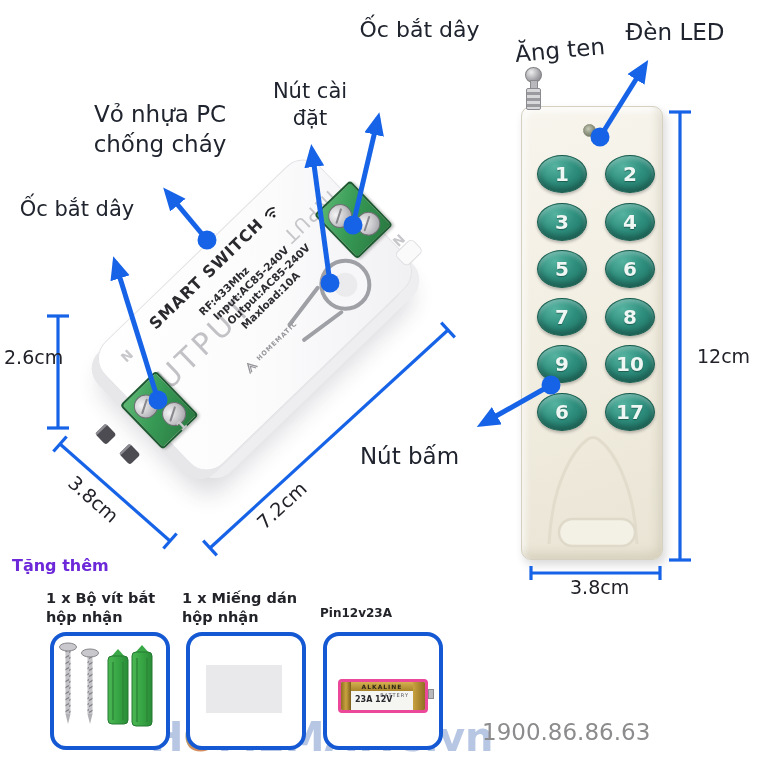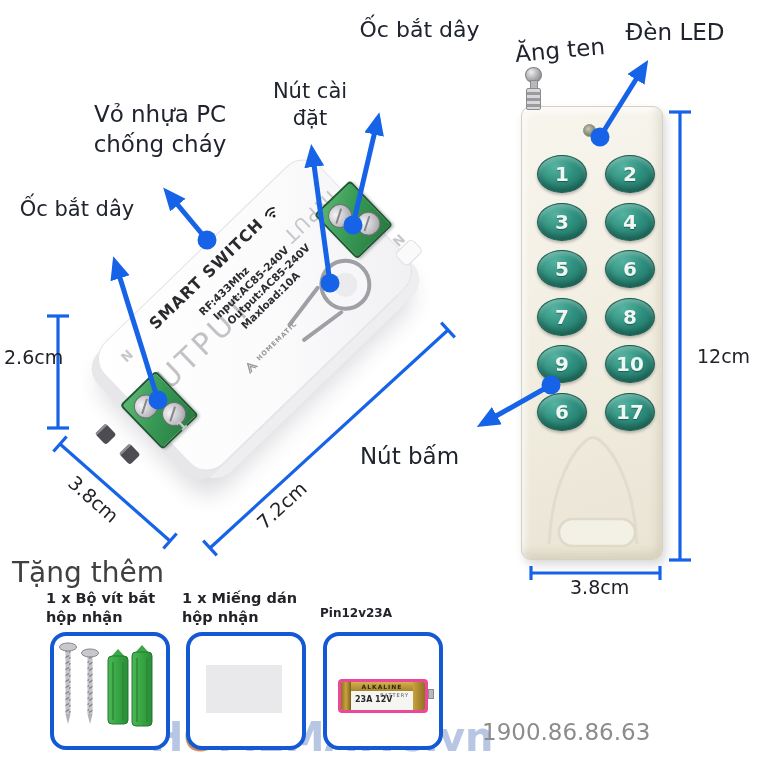--- a/index.html
+++ b/index.html
@@ -70,21 +70,21 @@
   .btn-grid{position:absolute;left:537px;top:155px;display:grid;z-index:3;
             grid-template-columns:48px 48px;column-gap:20px;row-gap:9.5px;}
   .rbtn{width:48px;height:36px;border-radius:50%;display:flex;align-items:center;justify-content:center;
         background:radial-gradient(ellipse at 35% 28%,#55b3a0 0%,#2d8d7c 48%,#1d6e5f 100%);
         border:1px solid #155c4e;color:#eef7f3;font-size:20px;font-weight:700;
         box-shadow:inset 0 -4px 6px rgba(0,0,0,.28),inset 0 3px 4px rgba(255,255,255,.3),
                    0 2px 3px rgba(0,0,0,.25);
         text-shadow:0 1px 1px rgba(0,0,0,.35);}
 
   
-  .gift-title{position:absolute;left:12px;top:556px;font-size:28px;font-weight:400;color:#404040;z-index:4;}
+  .gift-title{position:absolute;left:12px;top:556px;font-size:16px;font-weight:700;color:#6d28d9;z-index:4;}
   .gift-label{position:absolute;font-size:14.5px;font-weight:700;color:#23242a;text-align:left;
               line-height:1.3;z-index:4;}
   .gift-box{position:absolute;width:112px;height:110px;border:4px solid #1459d3;border-radius:16px;
             background:#ffffff;z-index:4;}
   .pad{position:absolute;left:16px;top:29px;width:76px;height:48px;background:#e9e9ec;}
   .battery{position:absolute;left:11px;top:43px;width:84px;height:28px;border-radius:4px;
            background:#f5f5f2;border:3px solid #ec4899;overflow:hidden;}
   .bat-capL{position:absolute;left:0;top:0;width:10px;height:100%;
             background:linear-gradient(90deg,#8f6f22,#c9a23f,#7d5f1c);}
   .bat-capR{position:absolute;right:0;top:0;width:12px;height:100%;

